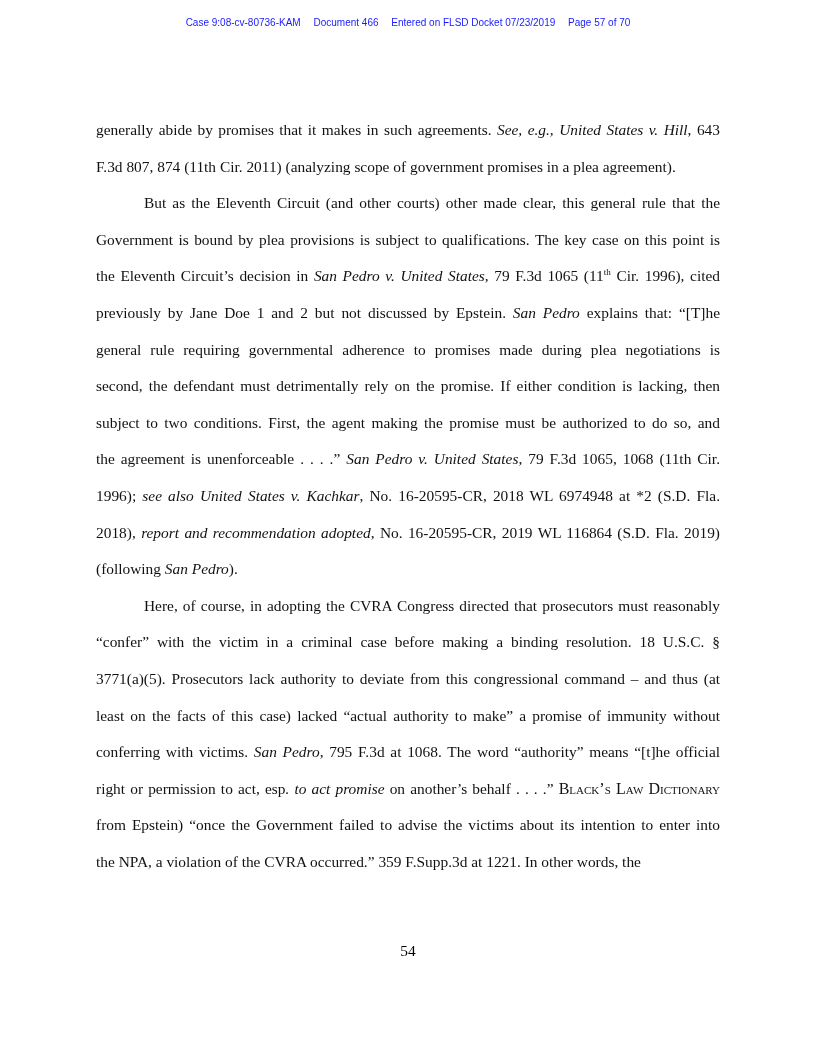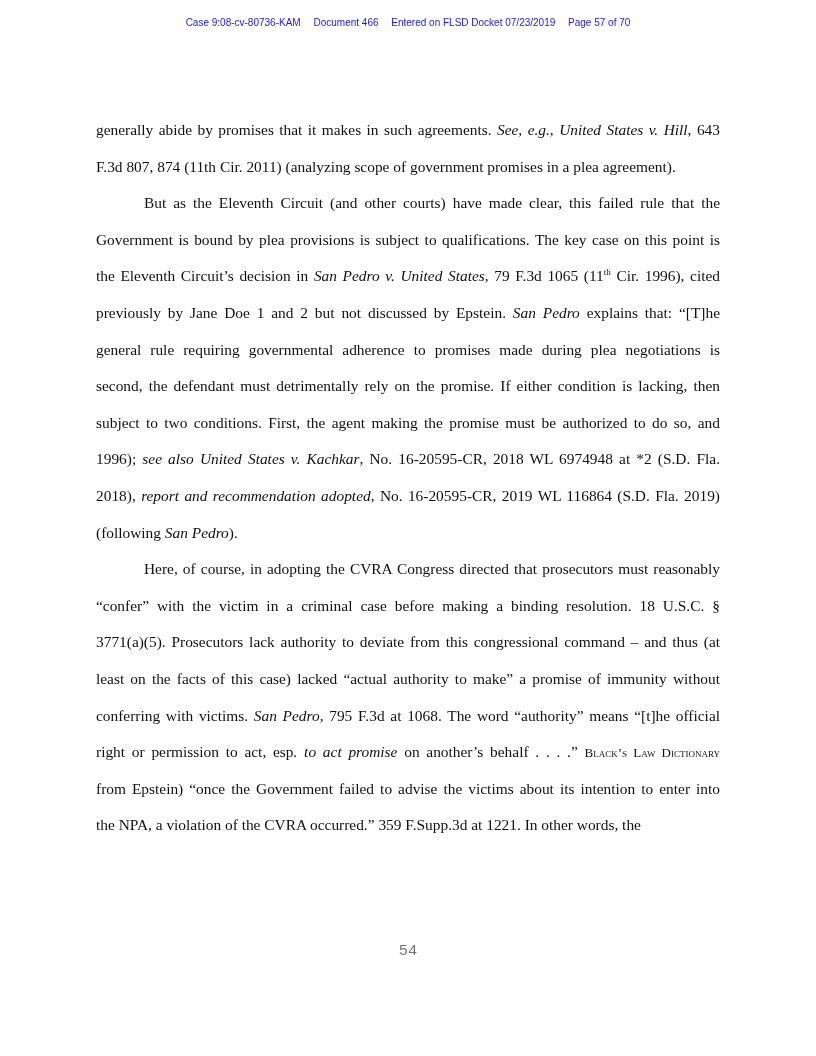--- a/index.html
+++ b/index.html
@@ -13,44 +13,45 @@
     .body-text {
       position: absolute; left: 96px; top: 112px; width: 624px;
       font-family: "Liberation Serif", serif; font-size: 15.4px; color: #111;
       line-height: 36.6px;
     }
     .line { display: block; text-align: justify; text-align-last: justify; white-space: nowrap; height: 36.6px; }
     .line.last { text-align-last: left; }
     .line.para-start { padding-left: 48px; }
     i { font-style: italic; }
     sup { font-size: 9px; vertical-align: 6px; line-height: 0; }
-    .sc { font-variant: small-caps; font-size: 13px; }
+    .sc { font-variant: small-caps; font-size: 16px; }
     .page-number {
       position: absolute; top: 942px; left: 0; width: 816px; text-align: center;
-      font-family: Liberation Mono, monospace; font-size: 15.4px; color: #737373;
+      font-family: Liberation Serif, serif; font-size: 15.4px; color: #000000;
     }
   </style>
 </head>
 <body>
 
 <div class="header"><span>Case 9:08-cv-80736-KAM</span> <span>Document 466</span> <span>Entered on FLSD Docket 07/23/2019</span> <span>Page 57 of 70</span></div>
 
 <div class="body-text" id="body-text">
     <div>
       <span class="line">generally abide by promises that it makes in such agreements.  <i>See, e.g., United States v. Hill</i>, 643</span>
       <span class="line last">F.3d 807, 874 (11th Cir. 2011) (analyzing scope of government promises in a plea agreement).</span>
     </div>
     <div>
-      <span class="line para-start">But as the Eleventh Circuit (and other courts) have made clear, this failed rule that the</span>
+      <span class="line para-start">But as the Eleventh Circuit (and other courts) other made clear, this general rule that the</span>
       <span class="line">Government is bound by plea provisions is subject to qualifications.  The key case on this point is</span>
       <span class="line">the Eleventh Circuit’s decision in <i>San Pedro v. United States</i>, 79 F.3d 1065 (11<sup>th</sup> Cir. 1996), cited</span>
       <span class="line">previously by Jane Doe 1 and 2 but not discussed by Epstein.  <i>San Pedro</i> explains that: “[T]he</span>
       <span class="line">general rule requiring governmental adherence to promises made during plea negotiations is</span>
       <span class="line">second, the defendant must detrimentally rely on the promise. If either condition is lacking, then</span>
       <span class="line">subject to two conditions.  First, the agent making the promise must be authorized to do so, and</span>
+      <span class="line">the agreement is unenforceable . . . .”  <i>San Pedro v. United States</i>, 79 F.3d 1065, 1068 (11th Cir.</span>
       <span class="line">1996); <i>see also United States v. Kachkar</i>, No. 16-20595-CR, 2018 WL 6974948 at *2 (S.D. Fla.</span>
       <span class="line">2018), <i>report and recommendation adopted</i>, No. 16-20595-CR, 2019 WL 116864 (S.D. Fla. 2019)</span>
       <span class="line last">(following <i>San Pedro</i>).</span>
     </div>
     <div>
       <span class="line para-start">Here, of course, in adopting the CVRA Congress directed that prosecutors must reasonably</span>
       <span class="line">“confer” with the victim in a criminal case before making a binding resolution.  18 U.S.C. §</span>
       <span class="line">3771(a)(5).  Prosecutors lack authority to deviate from this congressional command – and thus (at</span>
       <span class="line">least on the facts of this case) lacked “actual authority to make” a promise of immunity without</span>
       <span class="line">conferring with victims.   <i>San Pedro</i>, 795 F.3d at 1068.  The word “authority” means “[t]he official</span>

